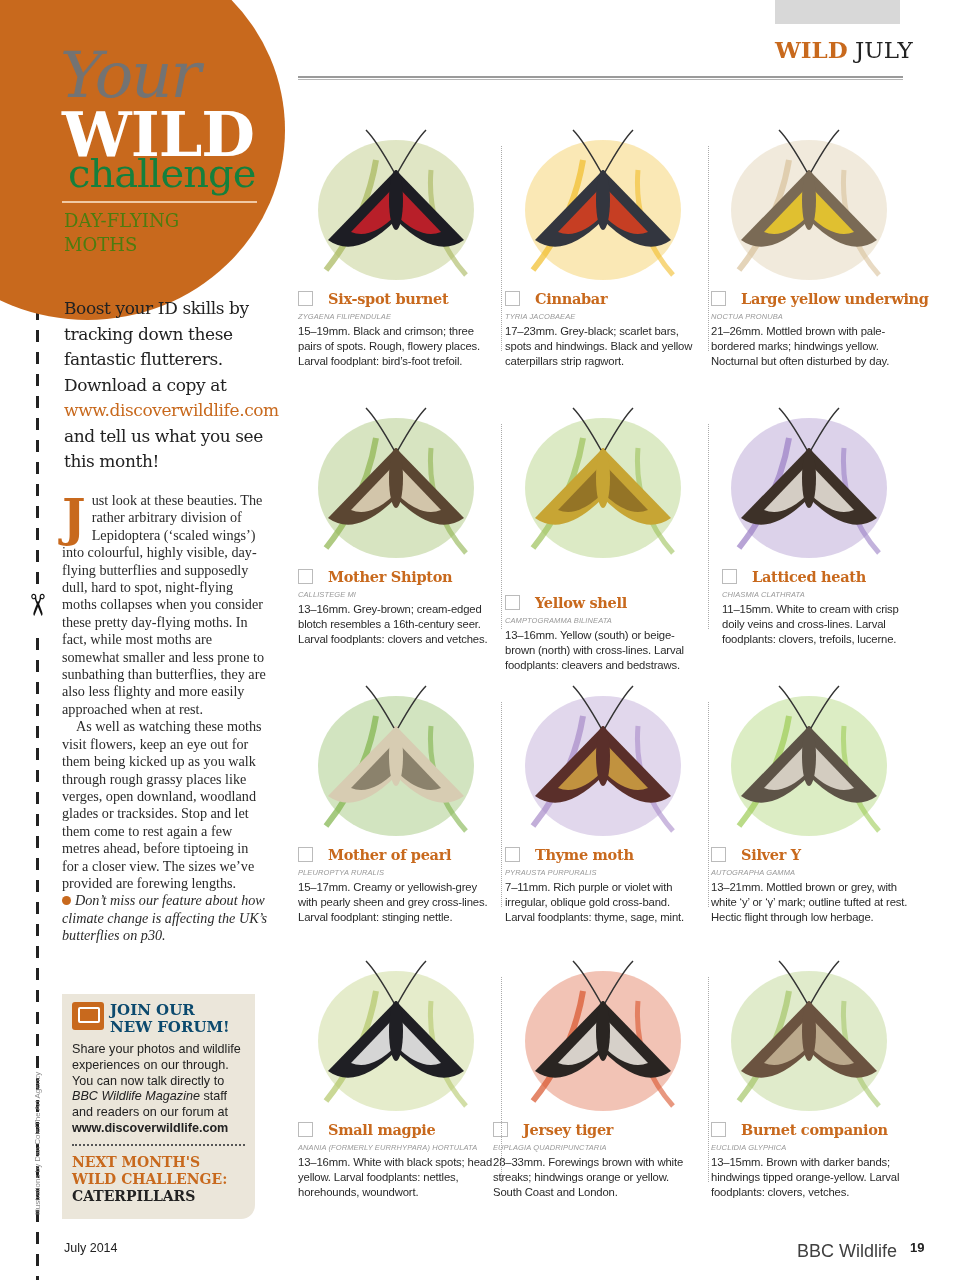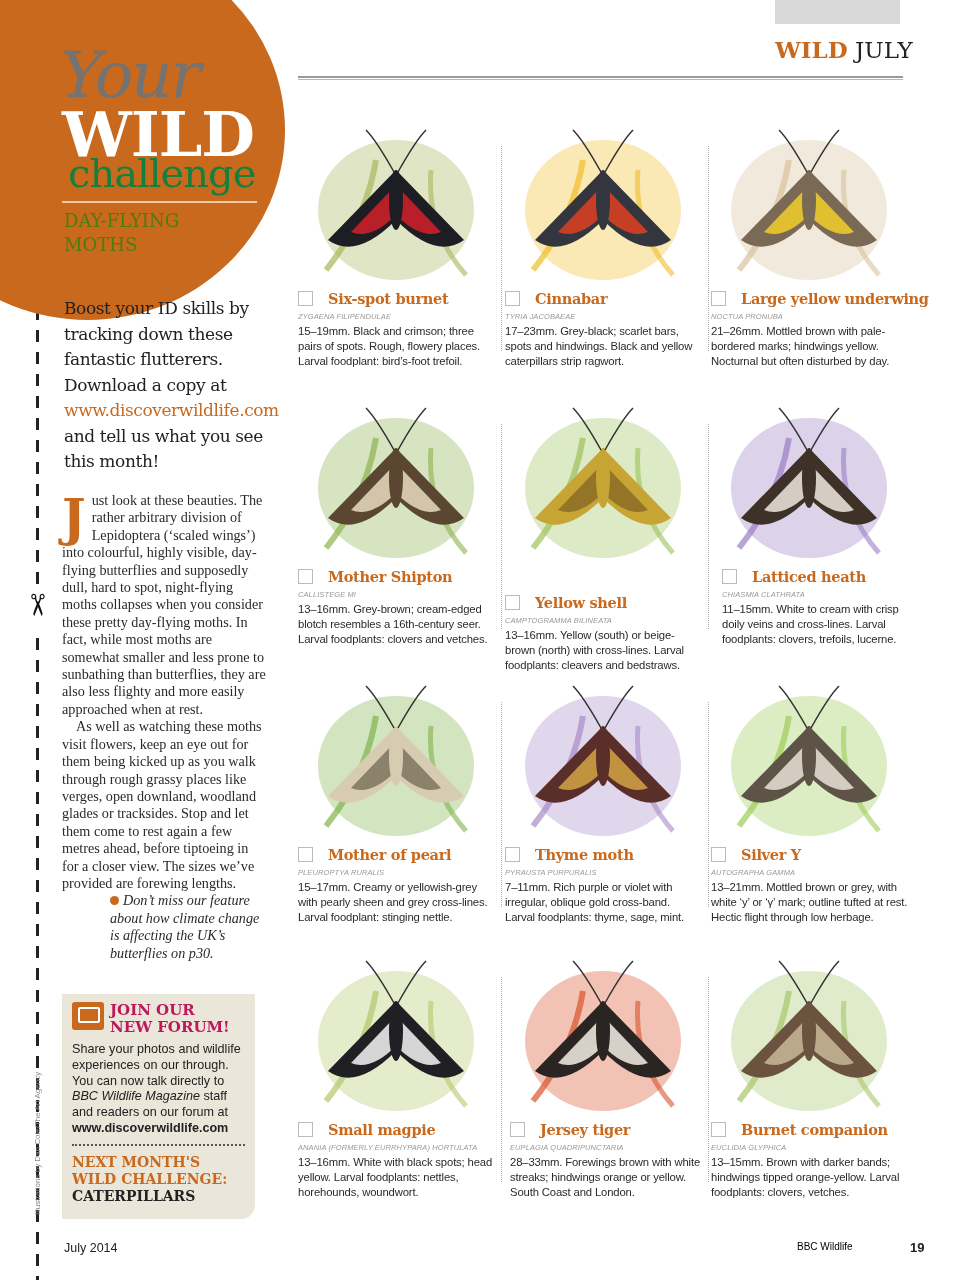--- a/index.html
+++ b/index.html
@@ -24,28 +24,28 @@
   .header-label .july { color: #222; }
   .header-rule { position: absolute; left: 298px; top: 76px; width: 605px; height: 4px; border-top: 2px solid #9a9a9a; border-bottom: 1px solid #b5b5b5; }
 
   .intro { position: absolute; left: 64px; top: 296px; width: 205px; font-family: "DejaVu Serif", serif; font-size: 17px; line-height: 25.5px; color: #222; letter-spacing: -0.4px; }
   .intro .link { color: #c8691d; }
 
   .body { position: absolute; left: 62px; top: 492px; width: 206px; font-family: "Liberation Serif", serif; font-size: 14.2px; line-height: 17.4px; color: #2a2a2a; }
   .body p { margin: 0; }
   .body p.indent { text-indent: 14px; }
   .dropcap { float: left; font-family: "DejaVu Serif", serif; font-weight: bold; color: #c8691d; font-size: 50px; line-height: 48px; margin: 2px 6px 0 0; }
-  .body .note { font-style: italic; margin-left: 48px; }
+  .body .note { font-style: italic; }
   .body .bullet { display: inline-block; width: 9px; height: 9px; border-radius: 50%; background: #c8691d; margin-right: 4px; }
 
   .forum { position: absolute; left: 62px; top: 994px; width: 193px; height: 225px; background: #ebe6da; border-bottom-right-radius: 14px; padding: 8px 10px; }
   .forum-head { display: flex; align-items: flex-start; gap: 6px; }
   .forum-icon { width: 32px; height: 28px; background: #c8691d; border-radius: 3px; position: relative; flex: 0 0 auto; }
   .forum-icon:after { content: ""; position: absolute; left: 6px; top: 5px; width: 18px; height: 12px; border: 2px solid #fff; border-radius: 2px; }
-  .forum-title { font-family: "DejaVu Serif", serif; font-weight: bold; color: #be185d; font-size: 15px; line-height: 17px; }
+  .forum-title { font-family: "DejaVu Serif", serif; font-weight: bold; color: #0c4a6e; font-size: 15px; line-height: 17px; }
   .forum-text { margin-top: 6px; font-size: 12.6px; line-height: 15.8px; color: #222; }
   .forum-text em { font-style: italic; }
   .forum-text b { font-weight: bold; }
   .forum-sep { margin: 7px 0 8px; border-top: 2px dotted #555; }
   .forum-next { font-family: "DejaVu Serif", serif; font-weight: bold; font-size: 14px; line-height: 17px; color: #c8691d; }
   .forum-next .dark { color: #222; }
 
   .credit { position: absolute; left: 33px; top: 1215px; transform-origin: 0 0; transform: rotate(-90deg); font-size: 8px; color: #888; white-space: nowrap; }
 
   .grid { position: absolute; left: 298px; top: 86px; width: 605px; }
@@ -53,21 +53,21 @@
   .caption { position: absolute; width: 197px; }
   .title-row { display: flex; align-items: center; gap: 15px; }
   .check { width: 15px; height: 15px; border: 1px solid #bbb; background: #fff; flex: 0 0 auto; }
   .moth-name { font-family: "DejaVu Serif", serif; font-weight: bold; font-size: 14.5px; color: #c8691d; white-space: nowrap; letter-spacing: -0.3px; }
   .latin { font-size: 7.5px; color: #999; font-style: italic; text-transform: uppercase; margin-top: 5px; letter-spacing: 0.1px; }
   .desc { font-size: 11.3px; line-height: 15.2px; color: #2a2a2a; margin-top: 3px; letter-spacing: -0.15px; }
 
   .divider { position: absolute; width: 0; border-left: 1px dotted #aaa; }
 
   .footer-date { position: absolute; left: 64px; top: 1241px; font-size: 12.5px; color: #222; }
-  .footer-pub { position: absolute; left: 797px; top: 1241px; font-size: 10px; color: #000000; }
+  .footer-pub { position: absolute; left: 797px; top: 1241px; font-size: 18px; color: #404040; }
   .footer-page { position: absolute; left: 886px; top: 1240px; font-size: 13px; font-weight: bold; color: #222; margin-left: 24px; }
 </style>
 </head>
 <body>
 
 <div class="cutline"></div>
 <div class="cutline gap"></div>
 <div class="scissors">✂</div>
 
 <div class="hero"></div>
@@ -309,21 +309,21 @@
         <ellipse cx="90" cy="110" rx="78" ry="70" fill="#d9542b" opacity="0.35"></ellipse>
         <path d="M20 170 Q60 120 70 60" stroke="#d9542b" stroke-width="6" fill="none" opacity="0.7"></path>
         <path d="M160 175 Q120 130 125 70" stroke="#d9542b" stroke-width="5" fill="none" opacity="0.6"></path>
         <path d="M90 70 L22 140 Q50 160 90 120 Z" fill="#2a2522"></path>
         <path d="M90 70 L158 140 Q130 160 90 120 Z" fill="#2a2522"></path>
         <path d="M90 85 L45 132 Q65 140 90 115 Z" fill="#f4efe6" opacity="0.85"></path>
         <path d="M90 85 L135 132 Q115 140 90 115 Z" fill="#f4efe6" opacity="0.85"></path>
         <ellipse cx="90" cy="100" rx="7" ry="30" fill="#2a2522"></ellipse>
         <path d="M88 72 Q70 40 60 30 M92 72 Q110 40 120 30" stroke="#333" stroke-width="1.5" fill="none"></path>
       </svg></div>
-    <div class="caption" style="left: 212px; top: 1035px;">
+    <div class="caption" style="left: 195px; top: 1035px;">
       <div class="title-row">
         <div class="check"></div>
         <div class="moth-name">Jersey tiger</div>
       </div>
       <div class="latin">Euplagia quadripunctaria</div>
       <div class="desc">28–33mm. Forewings brown with white streaks; hindwings orange or yellow. South Coast and London.</div>
     </div>
     <div class="pic" style="left: 421px; top: 845px;"><svg width="180" height="190" viewBox="0 0 180 190">
         <ellipse cx="90" cy="110" rx="78" ry="70" fill="#a5c66a" opacity="0.35"></ellipse>
         <path d="M20 170 Q60 120 70 60" stroke="#a5c66a" stroke-width="6" fill="none" opacity="0.7"></path>

